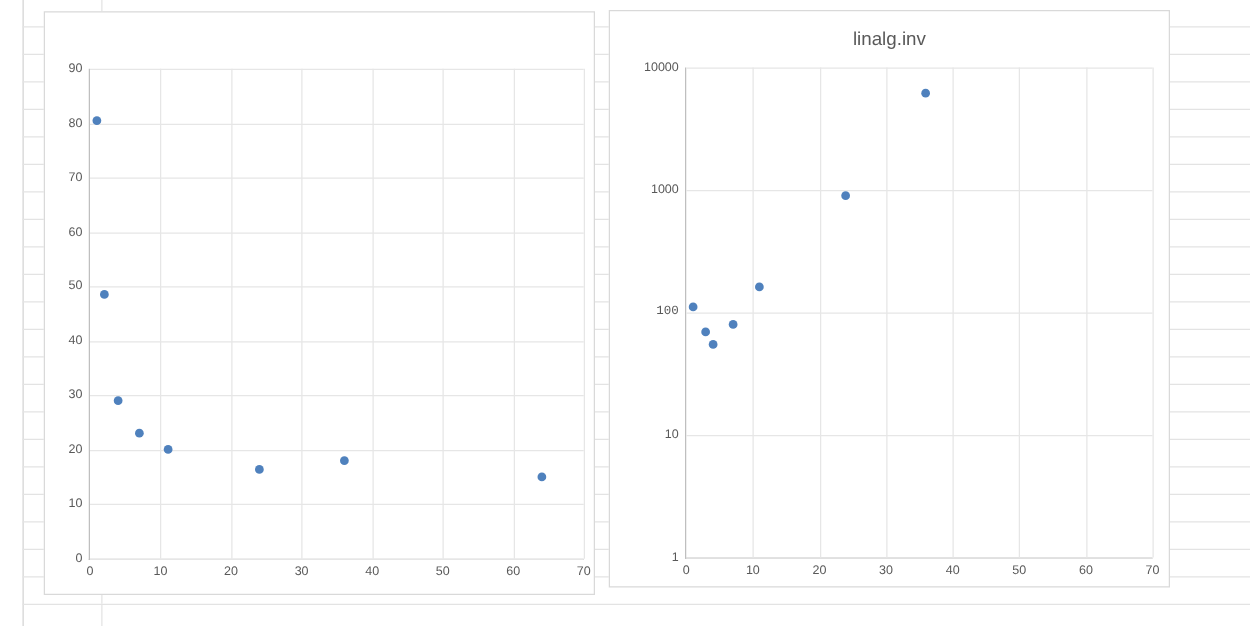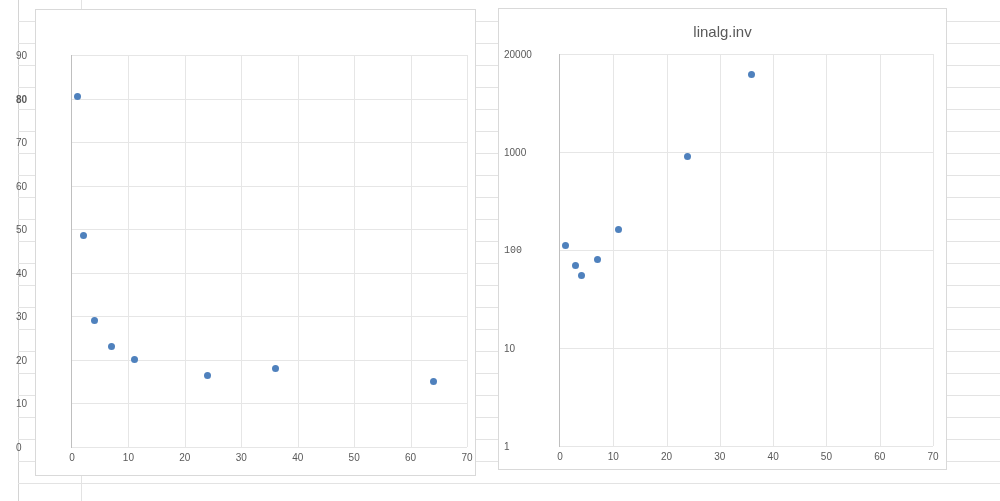--- a/index.html
+++ b/index.html
@@ -61,21 +61,21 @@
     background: #e6e6e6;
   }
   .hgrid { left: 0; right: 0; height: 1px; }
   .vgrid { top: 0; bottom: 0; width: 1px; }
   .ytick, .xtick {
     position: absolute;
     font-size: 10px;
     color: #595959;
     white-space: nowrap;
   }
-  .ytick { text-align: left; transform: translateY(-50%); }
+  .ytick { text-align: right; transform: translateY(-50%); }
   .xtick { text-align: center; transform: translateX(-50%); }
   .pt {
     position: absolute;
     width: 7px; height: 7px;
     margin-left: -3.5px;
     border-radius: 50%;
     background: #4f81bd;
   } 
 </style>
 </head>
@@ -167,21 +167,21 @@
       <div class="ytick" style="right: 401px; width: 50px; top: 261.333px;">30</div>
       <div class="hgrid" style="top: 217.778px;"></div>
       <div class="ytick" style="right: 401px; width: 50px; top: 217.778px;">40</div>
       <div class="hgrid" style="top: 174.222px;"></div>
       <div class="ytick" style="right: 401px; width: 50px; top: 174.222px;">50</div>
       <div class="hgrid" style="top: 130.667px;"></div>
       <div class="ytick" style="right: 401px; width: 50px; top: 130.667px;">60</div>
       <div class="hgrid" style="top: 87.1111px;"></div>
       <div class="ytick" style="right: 401px; width: 50px; top: 87.1111px;">70</div>
       <div class="hgrid" style="top: 43.5556px;"></div>
-      <div class="ytick" style="right: 401px; width: 50px; top: 43.5556px; font-weight: bold;">80</div>
+      <div class="ytick" style="right: 401px; width: 50px; top: 43.5556px;">80</div>
       <div class="hgrid" style="top: 0px;"></div>
       <div class="ytick" style="right: 401px; width: 50px; top: 0px;">90</div>
       <div class="xtick" style="left: 0px; top: 397px;">0</div>
       <div class="vgrid" style="left: 56.4286px;"></div>
       <div class="xtick" style="left: 56.4286px; top: 397px;">10</div>
       <div class="vgrid" style="left: 112.857px;"></div>
       <div class="xtick" style="left: 112.857px; top: 397px;">20</div>
       <div class="vgrid" style="left: 169.286px;"></div>
       <div class="xtick" style="left: 169.286px; top: 397px;">30</div>
       <div class="vgrid" style="left: 225.714px;"></div>
@@ -196,33 +196,33 @@
       <div class="pt" style="left: 11.2857px; top: 177.256px; background: rgb(79, 129, 189);"></div>
       <div class="pt" style="left: 22.5714px; top: 262.189px; background: rgb(79, 129, 189);"></div>
       <div class="pt" style="left: 39.5px; top: 288.322px; background: rgb(79, 129, 189);"></div>
       <div class="pt" style="left: 62.0714px; top: 301.389px; background: rgb(79, 129, 189);"></div>
       <div class="pt" style="left: 135.429px; top: 316.633px; background: rgb(79, 129, 189);"></div>
       <div class="pt" style="left: 203.143px; top: 310.1px; background: rgb(79, 129, 189);"></div>
       <div class="pt" style="left: 361.143px; top: 323.167px; background: rgb(79, 129, 189);"></div>
     </div>
 </div>
 
-<div class="chart-box" id="chart-right" style="left: 498px; top: 8px; width: 449px; height: 462px;">
+<div class="chart-box" id="chart-right" style="left: 487px; top: 8px; width: 449px; height: 462px;">
   <div class="chart-title" style="top: 14px;">linalg.inv</div>
   <div class="plot-area" id="plot-right" style="left: 60px; top: 45px; width: 373px; height: 392px;">
       <div class="hgrid" style="top: 392px;"></div>
       <div class="ytick" style="right: 379px; width: 50px; top: 392px;">1</div>
       <div class="hgrid" style="top: 294px;"></div>
       <div class="ytick" style="right: 379px; width: 50px; top: 294px;">10</div>
       <div class="hgrid" style="top: 196px;"></div>
       <div class="ytick" style="right: 379px; width: 50px; top: 196px; font-family: Liberation Mono, monospace;">100</div>
       <div class="hgrid" style="top: 98px;"></div>
       <div class="ytick" style="right: 379px; width: 50px; top: 98px;">1000</div>
       <div class="hgrid" style="top: 0px;"></div>
-      <div class="ytick" style="right: 379px; width: 50px; top: 0px;">20000</div>
+      <div class="ytick" style="right: 379px; width: 50px; top: 0px;">10000</div>
       <div class="xtick" style="left: 0px; top: 397px;">0</div>
       <div class="vgrid" style="left: 53.2857px;"></div>
       <div class="xtick" style="left: 53.2857px; top: 397px;">10</div>
       <div class="vgrid" style="left: 106.571px;"></div>
       <div class="xtick" style="left: 106.571px; top: 397px;">20</div>
       <div class="vgrid" style="left: 159.857px;"></div>
       <div class="xtick" style="left: 159.857px; top: 397px;">30</div>
       <div class="vgrid" style="left: 213.143px;"></div>
       <div class="xtick" style="left: 213.143px; top: 397px;">40</div>
       <div class="vgrid" style="left: 266.429px;"></div>

